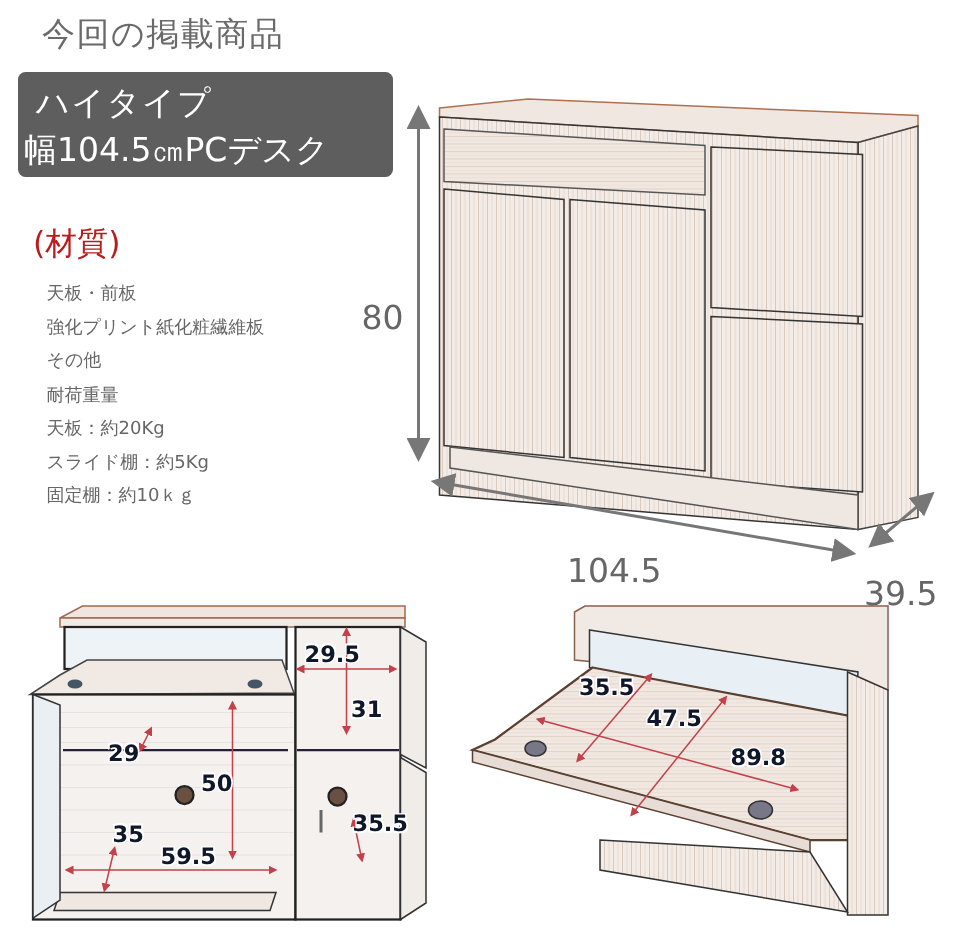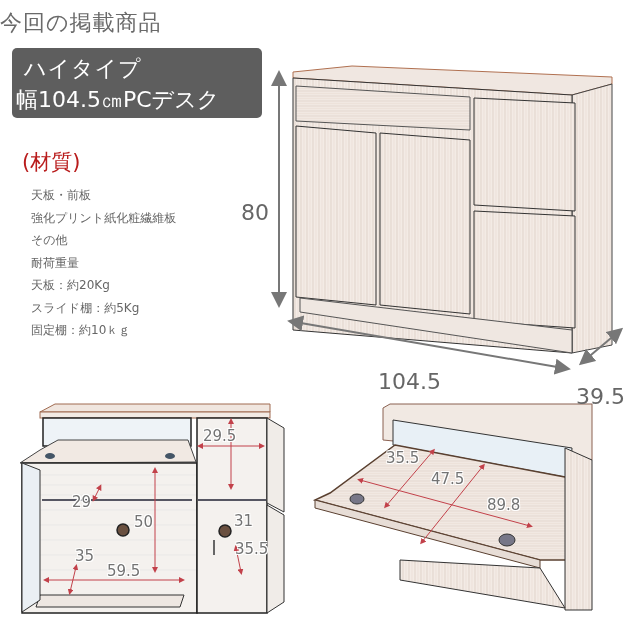--- a/index.html
+++ b/index.html
@@ -1,18 +1,18 @@
 <!DOCTYPE html>
 <html><head>
 <meta charset="utf-8">
 <style>
   html,body{margin:0;padding:0;background:#fff;}
   body{width:640px;height:626px;position:relative;overflow:hidden;font-family:"DejaVu Sans",sans-serif;color:#666;}
   .abs{position:absolute;}
-  .heading{left:0;top:8px;font-size:22px;color:#6a6a6a;letter-spacing:1px;}
+  .heading{left:28px;top:8px;font-size:22px;color:#6a6a6a;letter-spacing:1px;}
   .badge{left:12px;top:48px;width:250px;height:70px;background:#5e5e5e;border-radius:5px;color:#fff;}
   .badge .l1{position:absolute;left:12px;top:6px;font-size:22px;letter-spacing:1px;}
   .badge .l2{position:absolute;left:4px;top:37px;font-size:22px;letter-spacing:0px;}
   .mat-title{left:22px;top:148px;font-size:21px;color:#b91c1c;}
   .mat-list{left:27px;top:180px;font-size:12px;color:#666;line-height:22.5px;margin:4px;padding:0;list-style:none;}
   .dim{font-size:22px;color:#666;margin-top:14px;}
   svg{position:absolute;left:0;top:0;}
 </style>
 </head>
 <body>
@@ -137,24 +137,24 @@
     <line x1="386" y1="506" x2="433" y2="451" stroke="#c2414a" stroke-width="1" marker-start="url(#rarr)" marker-end="url(#rarr)"></line>
     <line x1="422" y1="542" x2="483" y2="466" stroke="#c2414a" stroke-width="1" marker-start="url(#rarr)" marker-end="url(#rarr)"></line>
   </g>
 </svg>
 
 <div class="abs dim" style="left:241px;top:186px;">80</div>
 <div class="abs dim" style="left:378px;top:355px;">104.5</div>
 <div class="abs dim" style="left:576px;top:370px;">39.5</div>
 
 <style>
-  .rl{position:absolute;color:#737373;font-weight:normal;font-size:15px;text-shadow:-1px -1px 0 #fff,1px -1px 0 #fff,-1px 1px 0 #fff,1px 1px 0 #fff;}
+  .rl{position:absolute;color:#0f172a;font-weight:bold;font-size:15px;text-shadow:-1px -1px 0 #fff,1px -1px 0 #fff,-1px 1px 0 #fff,1px 1px 0 #fff;}
 </style>
 <div class="rl" style="left:203px;top:427px;">29.5</div>
-<div class="rl" style="left:234px;top:464px;margin-top:48px;">31</div>
+<div class="rl" style="left:234px;top:464px;">31</div>
 <div class="rl" style="left:72px;top:493px;">29</div>
 <div class="rl" style="left:134px;top:513px;">50</div>
 <div class="rl" style="left:75px;top:547px;">35</div>
 <div class="rl" style="left:107px;top:562px;">59.5</div>
 <div class="rl" style="left:235px;top:540px;">35.5</div>
 <div class="rl" style="left:386px;top:449px;">35.5</div>
 <div class="rl" style="left:431px;top:470px;">47.5</div>
 <div class="rl" style="left:487px;top:496px;">89.8</div>
 
 </body></html>

